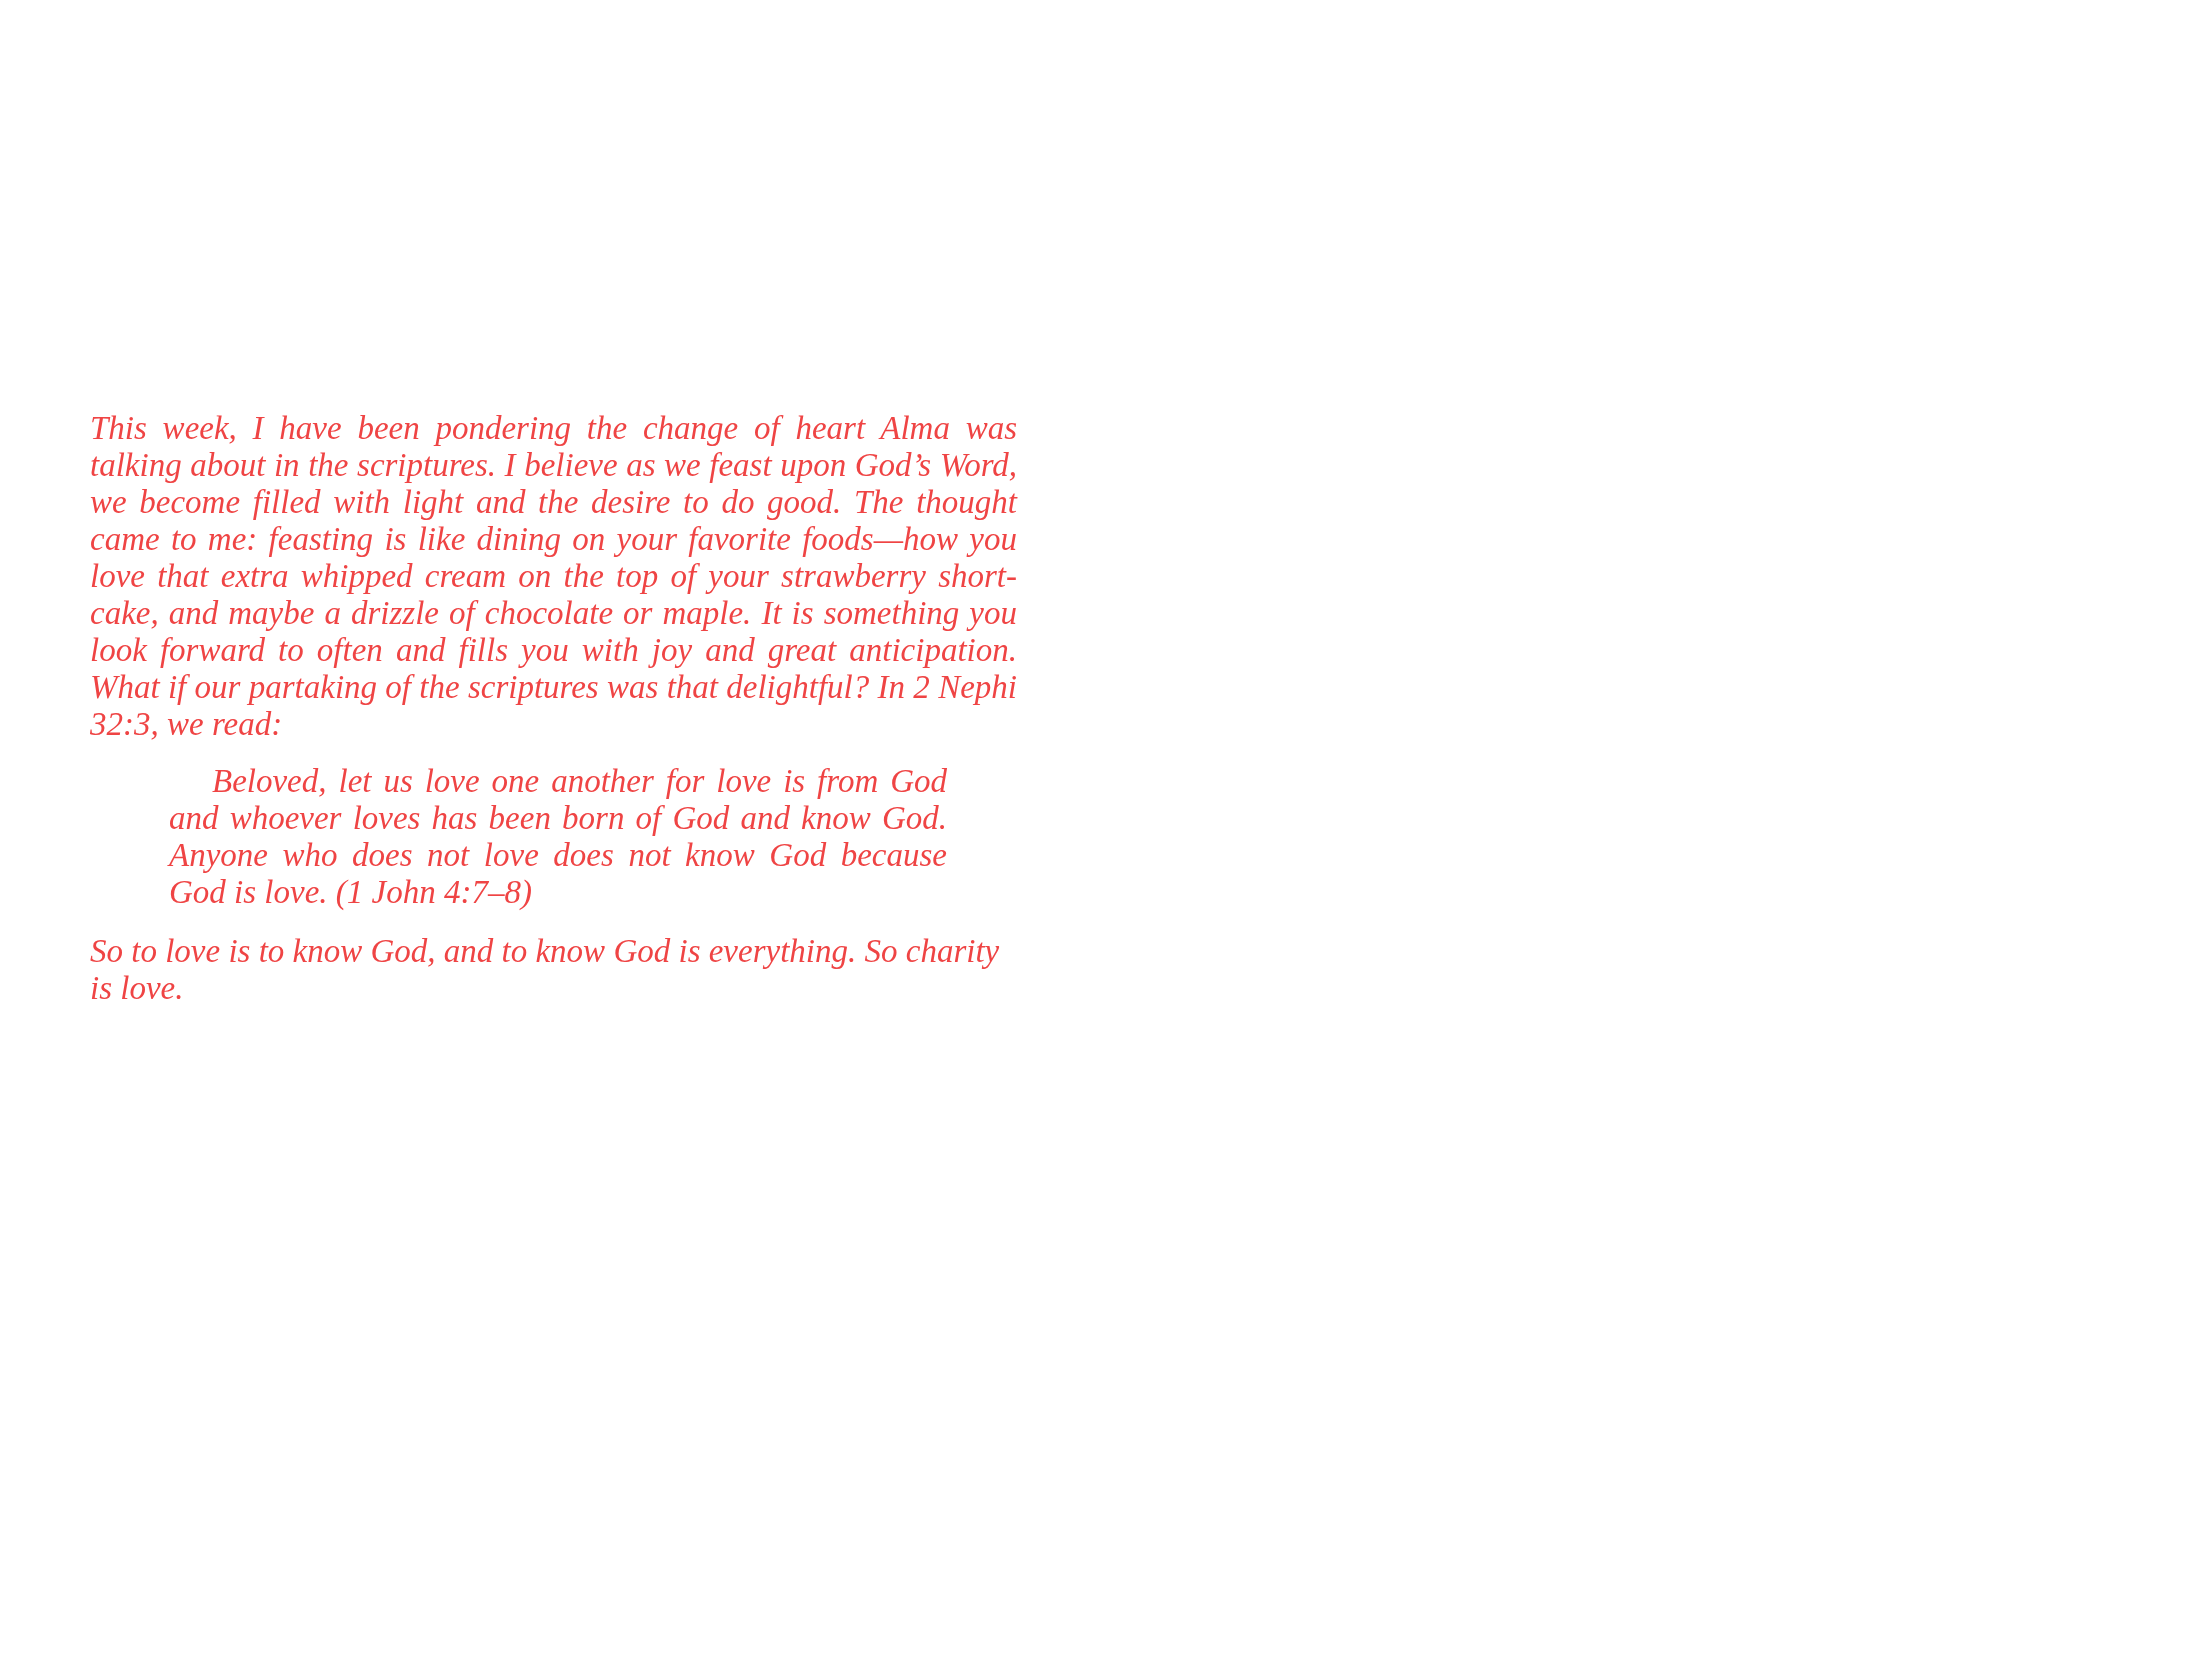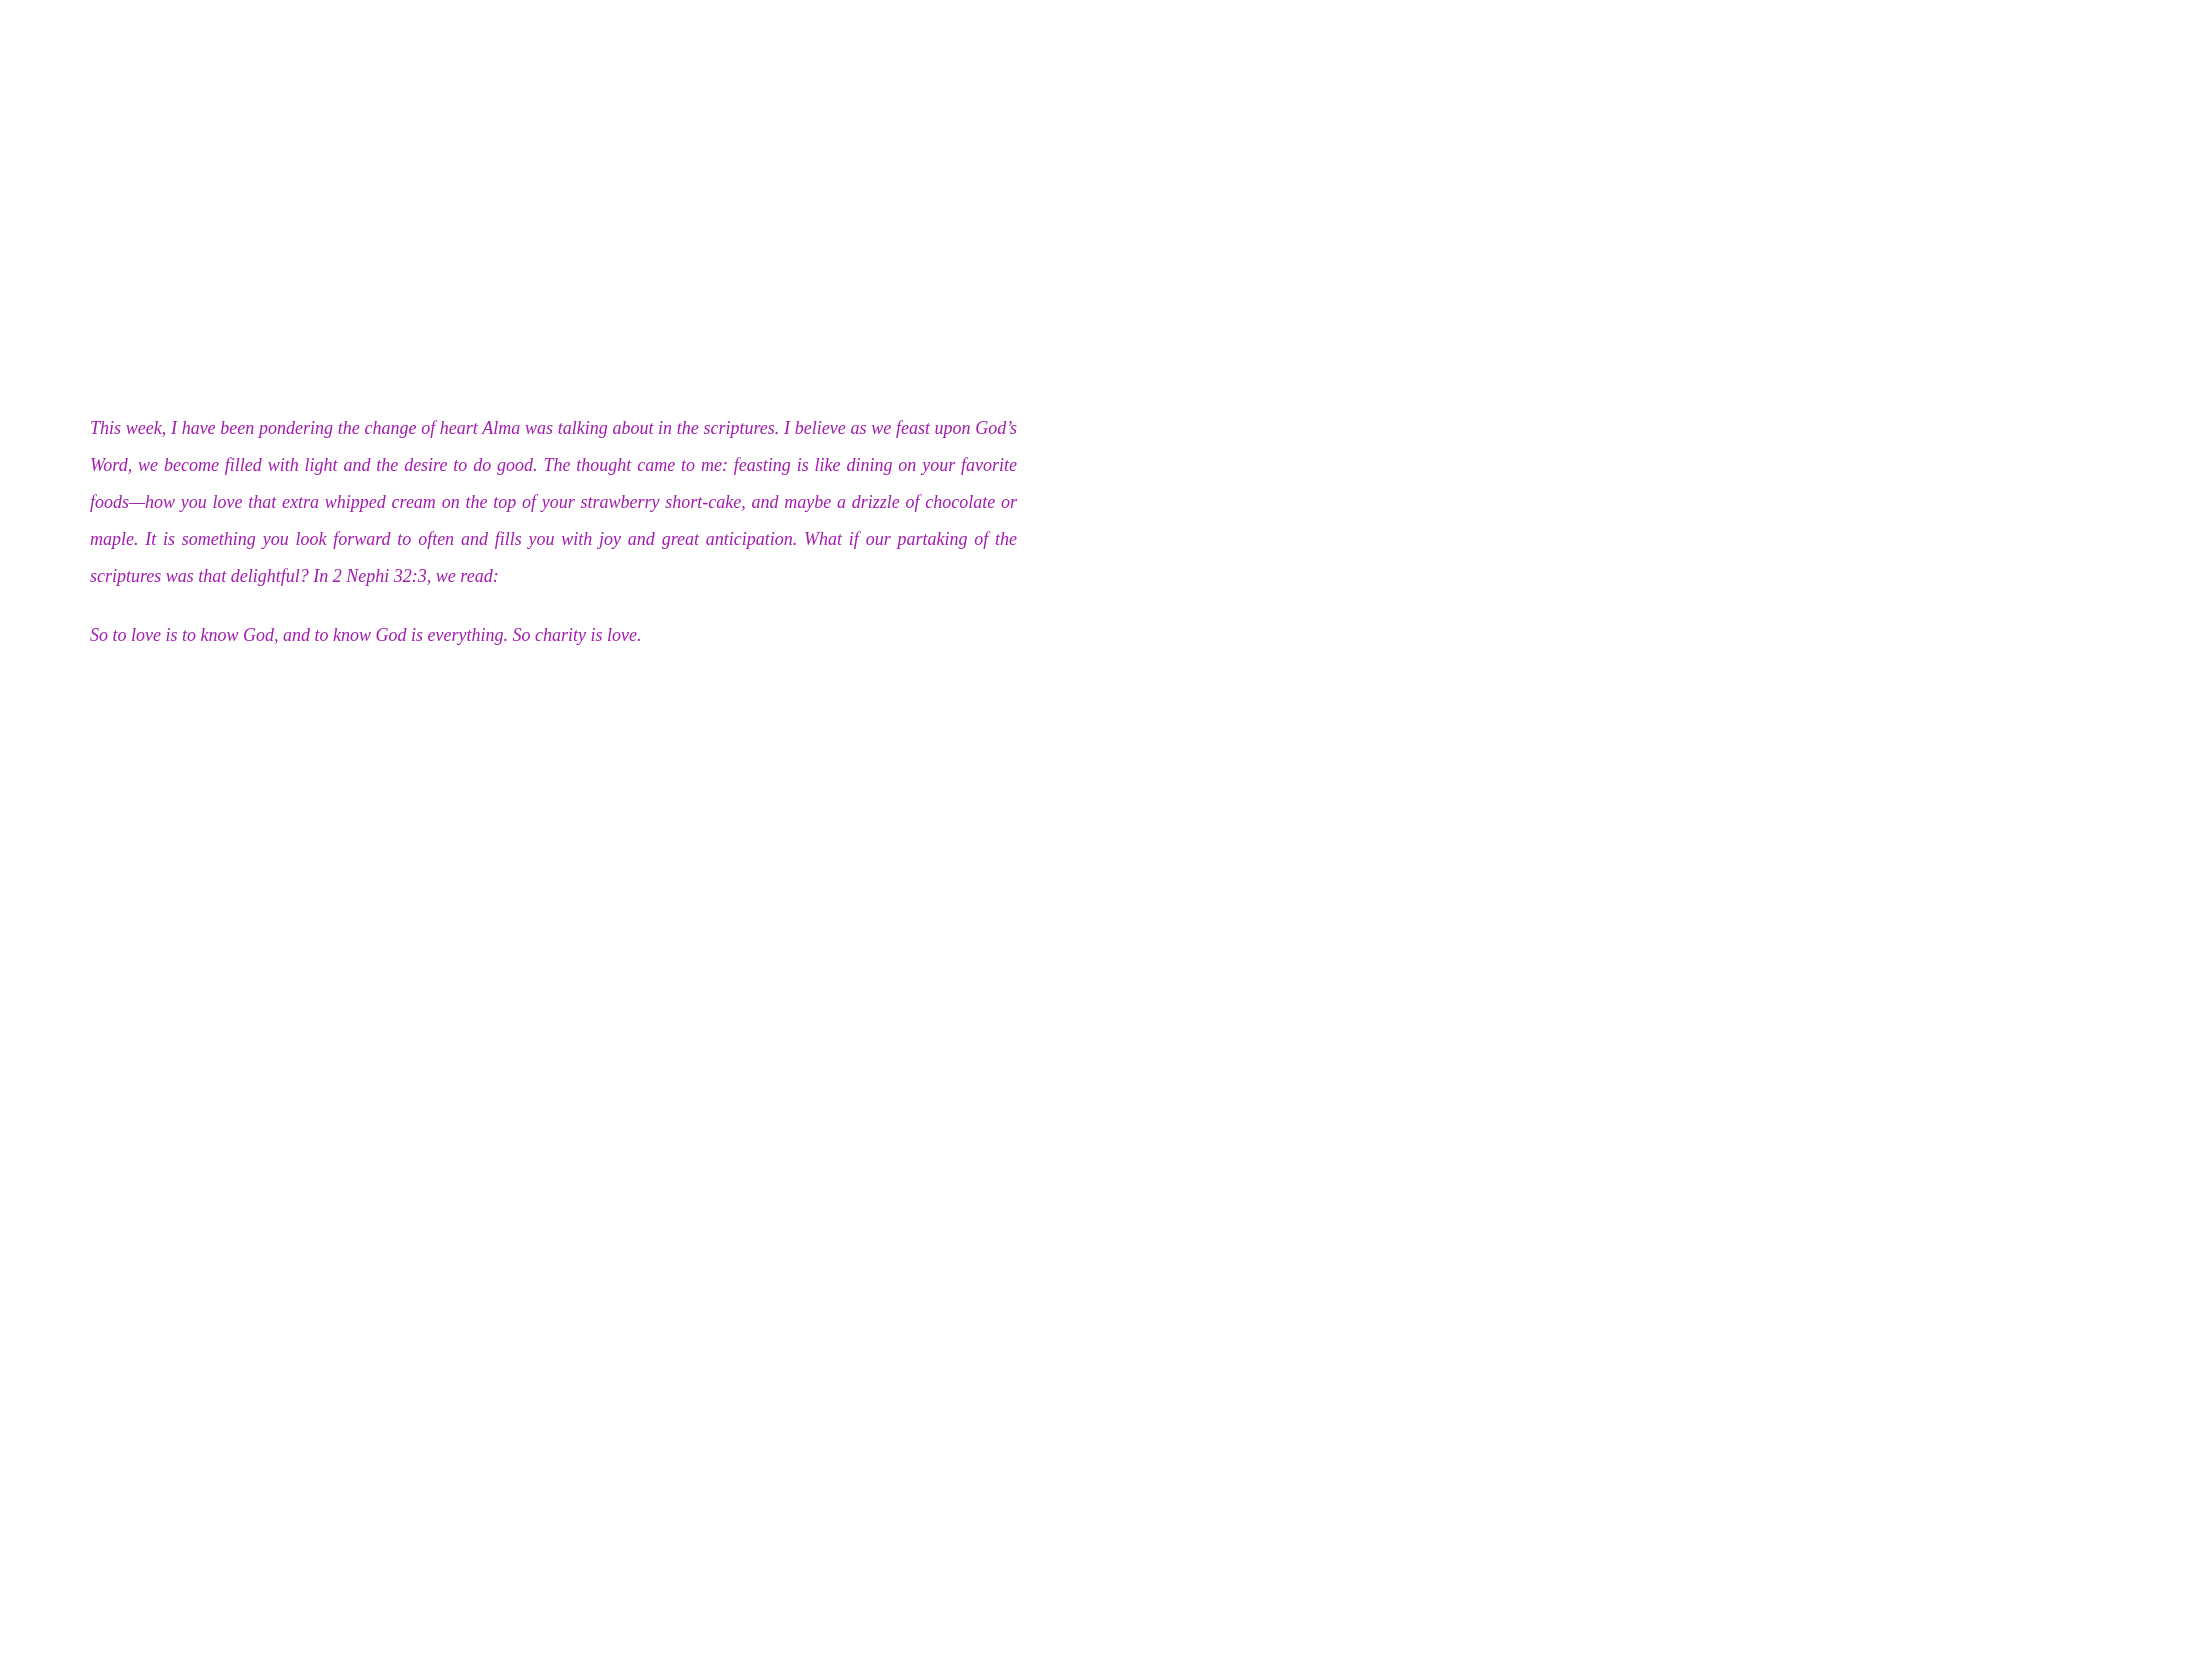--- a/index.html
+++ b/index.html
@@ -30,23 +30,23 @@
   .page-right { width: 1103px; }
 
   
   .left-textblock {
     position: absolute;
     left: 90px;
     top: 410px;
     width: 927px;
     font-family: "Liberation Serif", "DejaVu Serif", serif;
     font-style: italic;
-    font-size: 18px;
+    font-size: 33px;
     line-height: 37px;
-    color: #a21caf;
+    color: #ef4444;
     text-align: justify;
     -webkit-hyphens: none;
     hyphens: none;
   }
   .left-textblock p {
     margin: 0;
     text-align: justify;
   }
   .para-body {
     text-indent: 0;
@@ -71,20 +71,21 @@
 
 <div class="spread">
 
   <div class="page page-left">
 
     <div class="left-textblock">
 
       <p class="para-body">This week, I have been pondering the change of heart Alma was talking about in the scriptures. I believe as we feast upon God’s Word, we become filled with light and the desire to do good. The thought came to me: feasting is like dining on your favorite foods—how you love that extra whipped cream on the top of your strawberry short-cake, and maybe a drizzle of chocolate or maple. It is something you look forward to often and fills you with joy and great anticipation. What if our partaking of the scriptures was that delightful? In 2 Nephi 32:3, we read:</p>
 
 
+      <p class="blockquote">Beloved, let us love one another for love is from God and whoever loves has been born of God and know God. Anyone who does not love does not know God because God is love. (1 John 4:7–8)</p>
 
       <p class="para-close">
         <span class="line1">So to love is to know God, and to know God is everything. So charity is love.</span>
       </p>
 
     </div>
   </div>
 
   <div class="page page-right">
 

